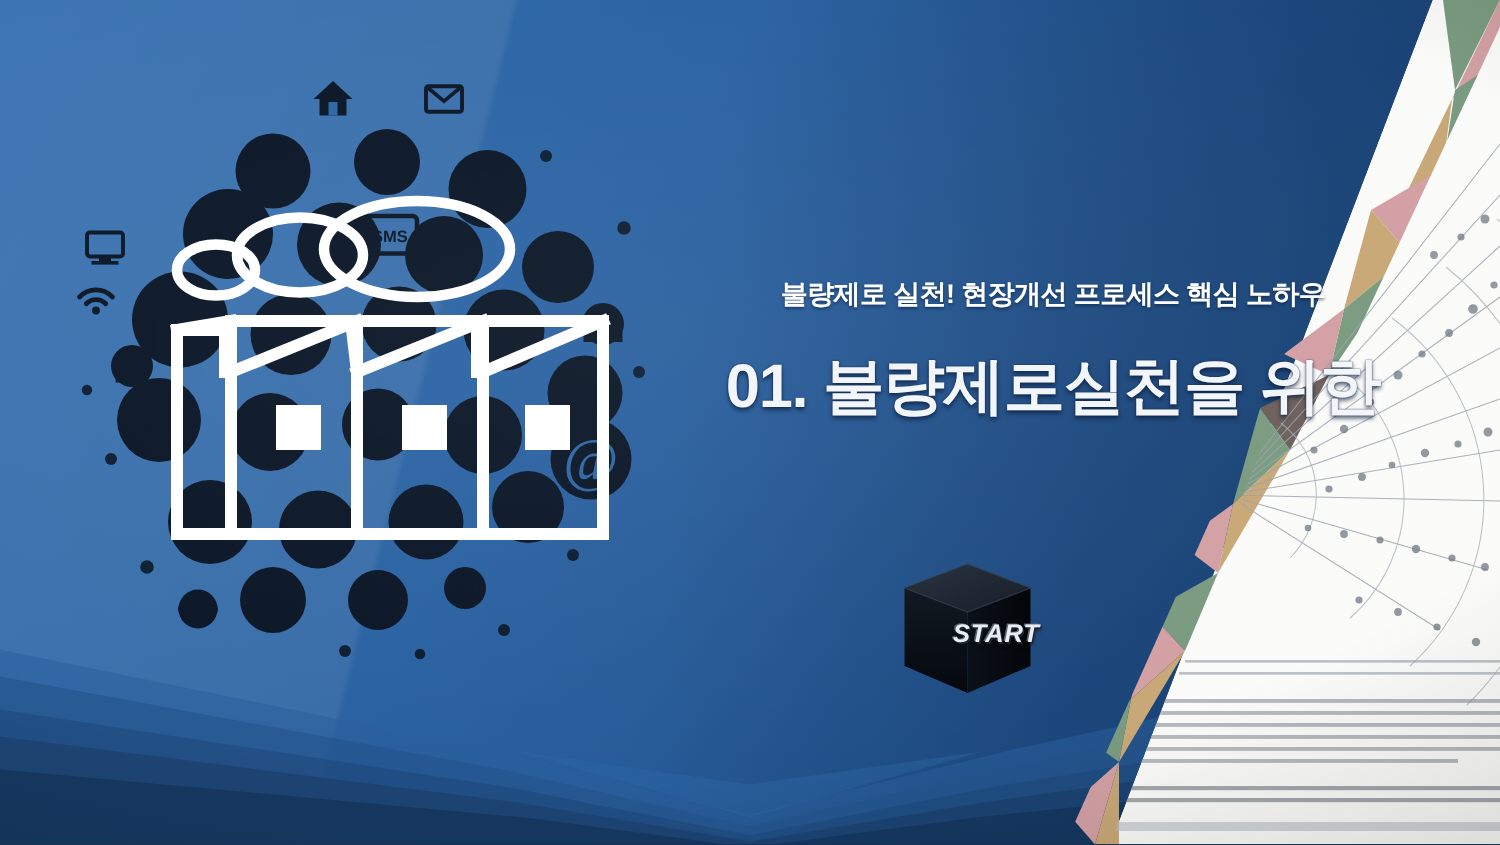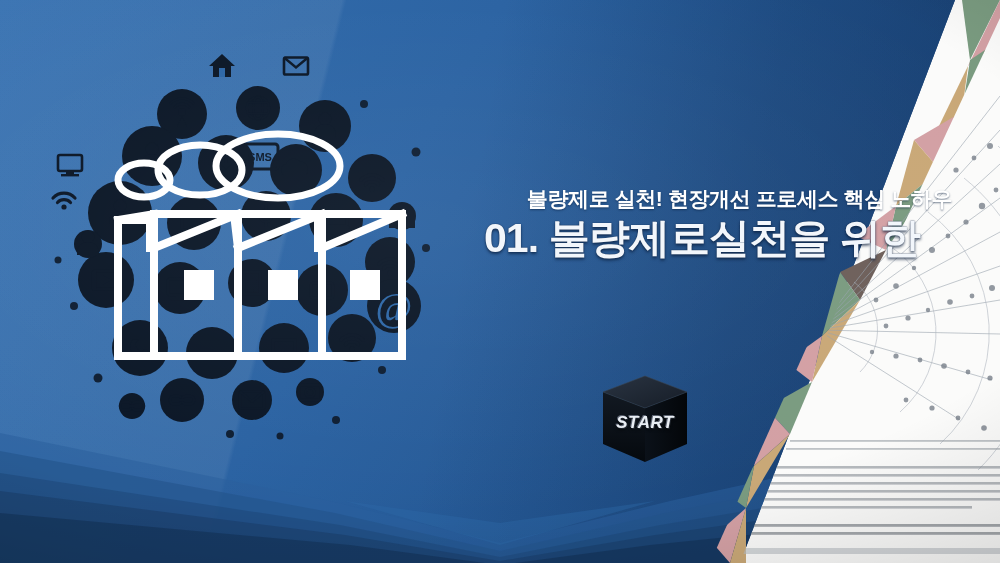--- a/index.html
+++ b/index.html
@@ -42,41 +42,40 @@
 
   
   .rightdeco { position:absolute; right:0; top:0; width:300px; height:563px; }
 
   
   .textblock {
     position:absolute; left:452px; top:186px; width:500px;
     text-align:center;
   }
   .subtitle {
-    font-size:21px; font-weight:bold; color:#ffffff;
+    font-size:18px; font-weight:bold; color:#ffffff;
     letter-spacing:-0.4px; line-height:1.2;
     text-shadow:0 1px 2px rgba(8,30,60,0.55);
     white-space:nowrap;
-    text-align:right;
   }
   .title {
-    margin-top:2px;
+    margin-top:24px;
     font-size:41px; font-weight:bold; color:#f2f6fb;
     letter-spacing:-0.9px; line-height:1.26;
     text-shadow:0 2px 3px rgba(8,26,55,0.65), 0 0 1px rgba(8,26,55,0.9);
   }
   .title .l2 { display:block; }
 
   
   .startcube {
     position:absolute; left:597px; top:372px; width:96px; height:96px;
   }
   .cube-label {
     position:absolute; left:0; top:41px; width:96px;
-    text-align:center;
+    text-align:right;
     font-size:17px; font-weight:bold; font-style:italic;
     letter-spacing:0.5px;
     color:#e9eef4;
     text-shadow:1px 1px 0 #20262e, -1px -1px 0 #5b6270, 0 2px 3px rgba(0,0,0,0.6);
     pointer-events:none;
   }
 </style>
 </head>
 <body>
 

